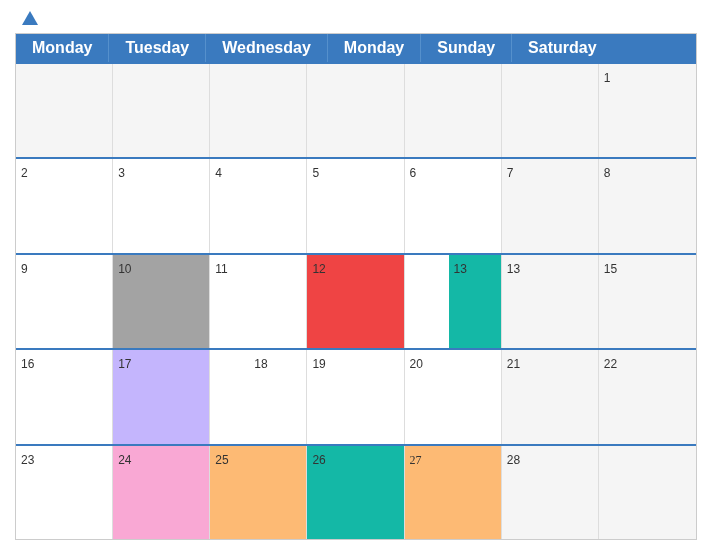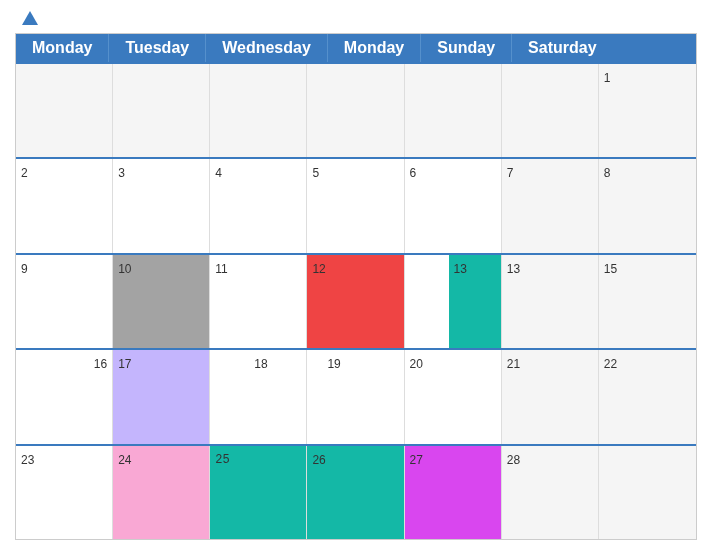--- a/index.html
+++ b/index.html
@@ -155,32 +155,32 @@
         <div class="cal-row">
           <div class="cal-cell" style="background: rgb(255, 255, 255);"><span class="day-num">9</span></div>
           <div class="cal-cell" style="background: #a3a3a3;"><span class="day-num">10</span></div>
           <div class="cal-cell" style="background: rgb(255, 255, 255);"><span class="day-num">11</span></div>
           <div class="cal-cell" style="background: #ef4444;"><span class="day-num">12</span></div>
           <div class="cal-cell" style="background: #14b8a6; margin-left: 44px;"><span class="day-num">13</span></div>
           <div class="cal-cell alt-bg"><span class="day-num">13</span></div>
           <div class="cal-cell alt-bg"><span class="day-num">15</span></div>
         </div>
         <div class="cal-row">
-          <div class="cal-cell" style="background: rgb(255, 255, 255); text-align: right;"><span class="day-num">16</span></div>
+          <div class="cal-cell" style="background: rgb(255, 255, 255);"><span class="day-num">16</span></div>
           <div class="cal-cell" style="background: #c4b5fd;"><span class="day-num">17</span></div>
           <div class="cal-cell" style="background: rgb(255, 255, 255); margin-left: 39px;"><span class="day-num">18</span></div>
-          <div class="cal-cell" style="background: rgb(255, 255, 255); margin-left: 15px;"><span class="day-num">19</span></div>
+          <div class="cal-cell" style="background: rgb(255, 255, 255);"><span class="day-num">19</span></div>
           <div class="cal-cell" style="background: rgb(255, 255, 255);"><span class="day-num">20</span></div>
           <div class="cal-cell alt-bg"><span class="day-num">21</span></div>
           <div class="cal-cell alt-bg"><span class="day-num">22</span></div>
         </div>
         <div class="cal-row">
           <div class="cal-cell" style="background: rgb(255, 255, 255);"><span class="day-num">23</span></div>
           <div class="cal-cell" style="background: #f9a8d4;"><span class="day-num">24</span></div>
-          <div class="cal-cell" style="background: #14b8a6; font-family: Liberation Mono, monospace;"><span class="day-num">25</span></div>
+          <div class="cal-cell" style="background: #fdba74;"><span class="day-num">25</span></div>
           <div class="cal-cell" style="background: #14b8a6;"><span class="day-num">26</span></div>
-          <div class="cal-cell" style="background: #d946ef;"><span class="day-num">27</span></div>
+          <div class="cal-cell" style="background: #fdba74; font-family: Liberation Serif, serif;"><span class="day-num">27</span></div>
           <div class="cal-cell alt-bg"><span class="day-num">28</span></div>
           <div class="cal-cell alt-bg"></div>
         </div>
       </div>
   </div>
 </div>
 
 </body></html>

